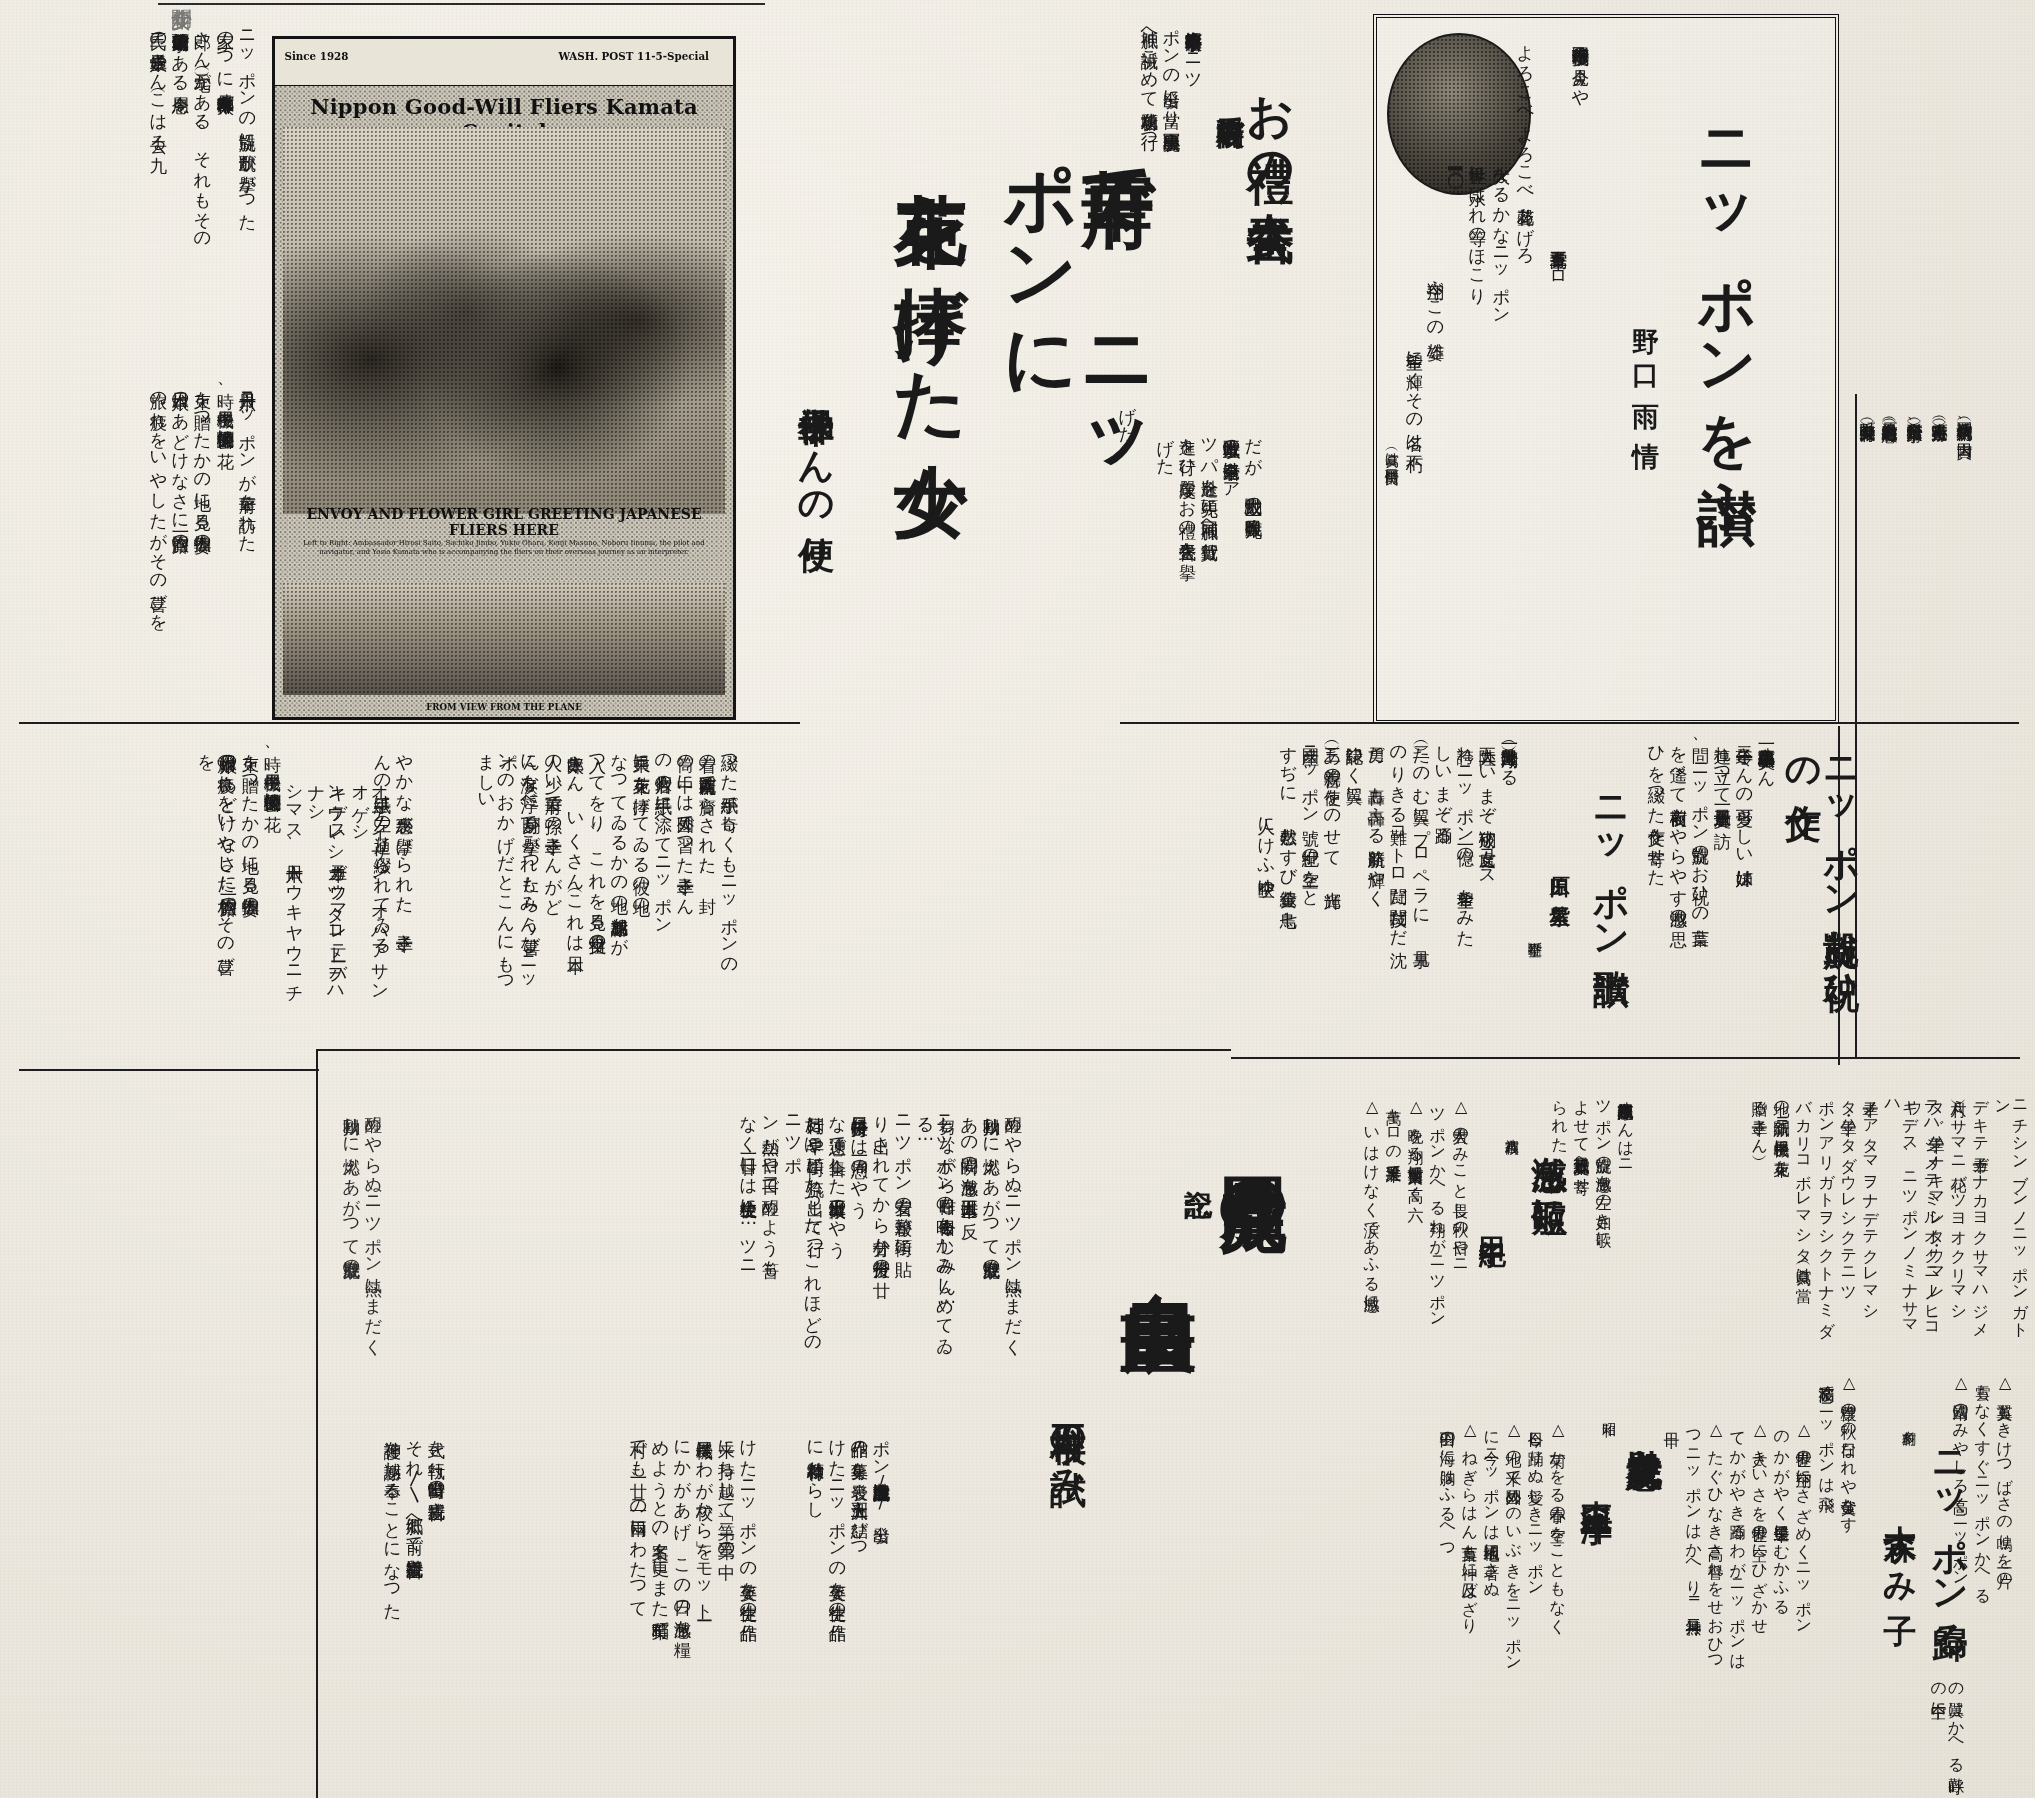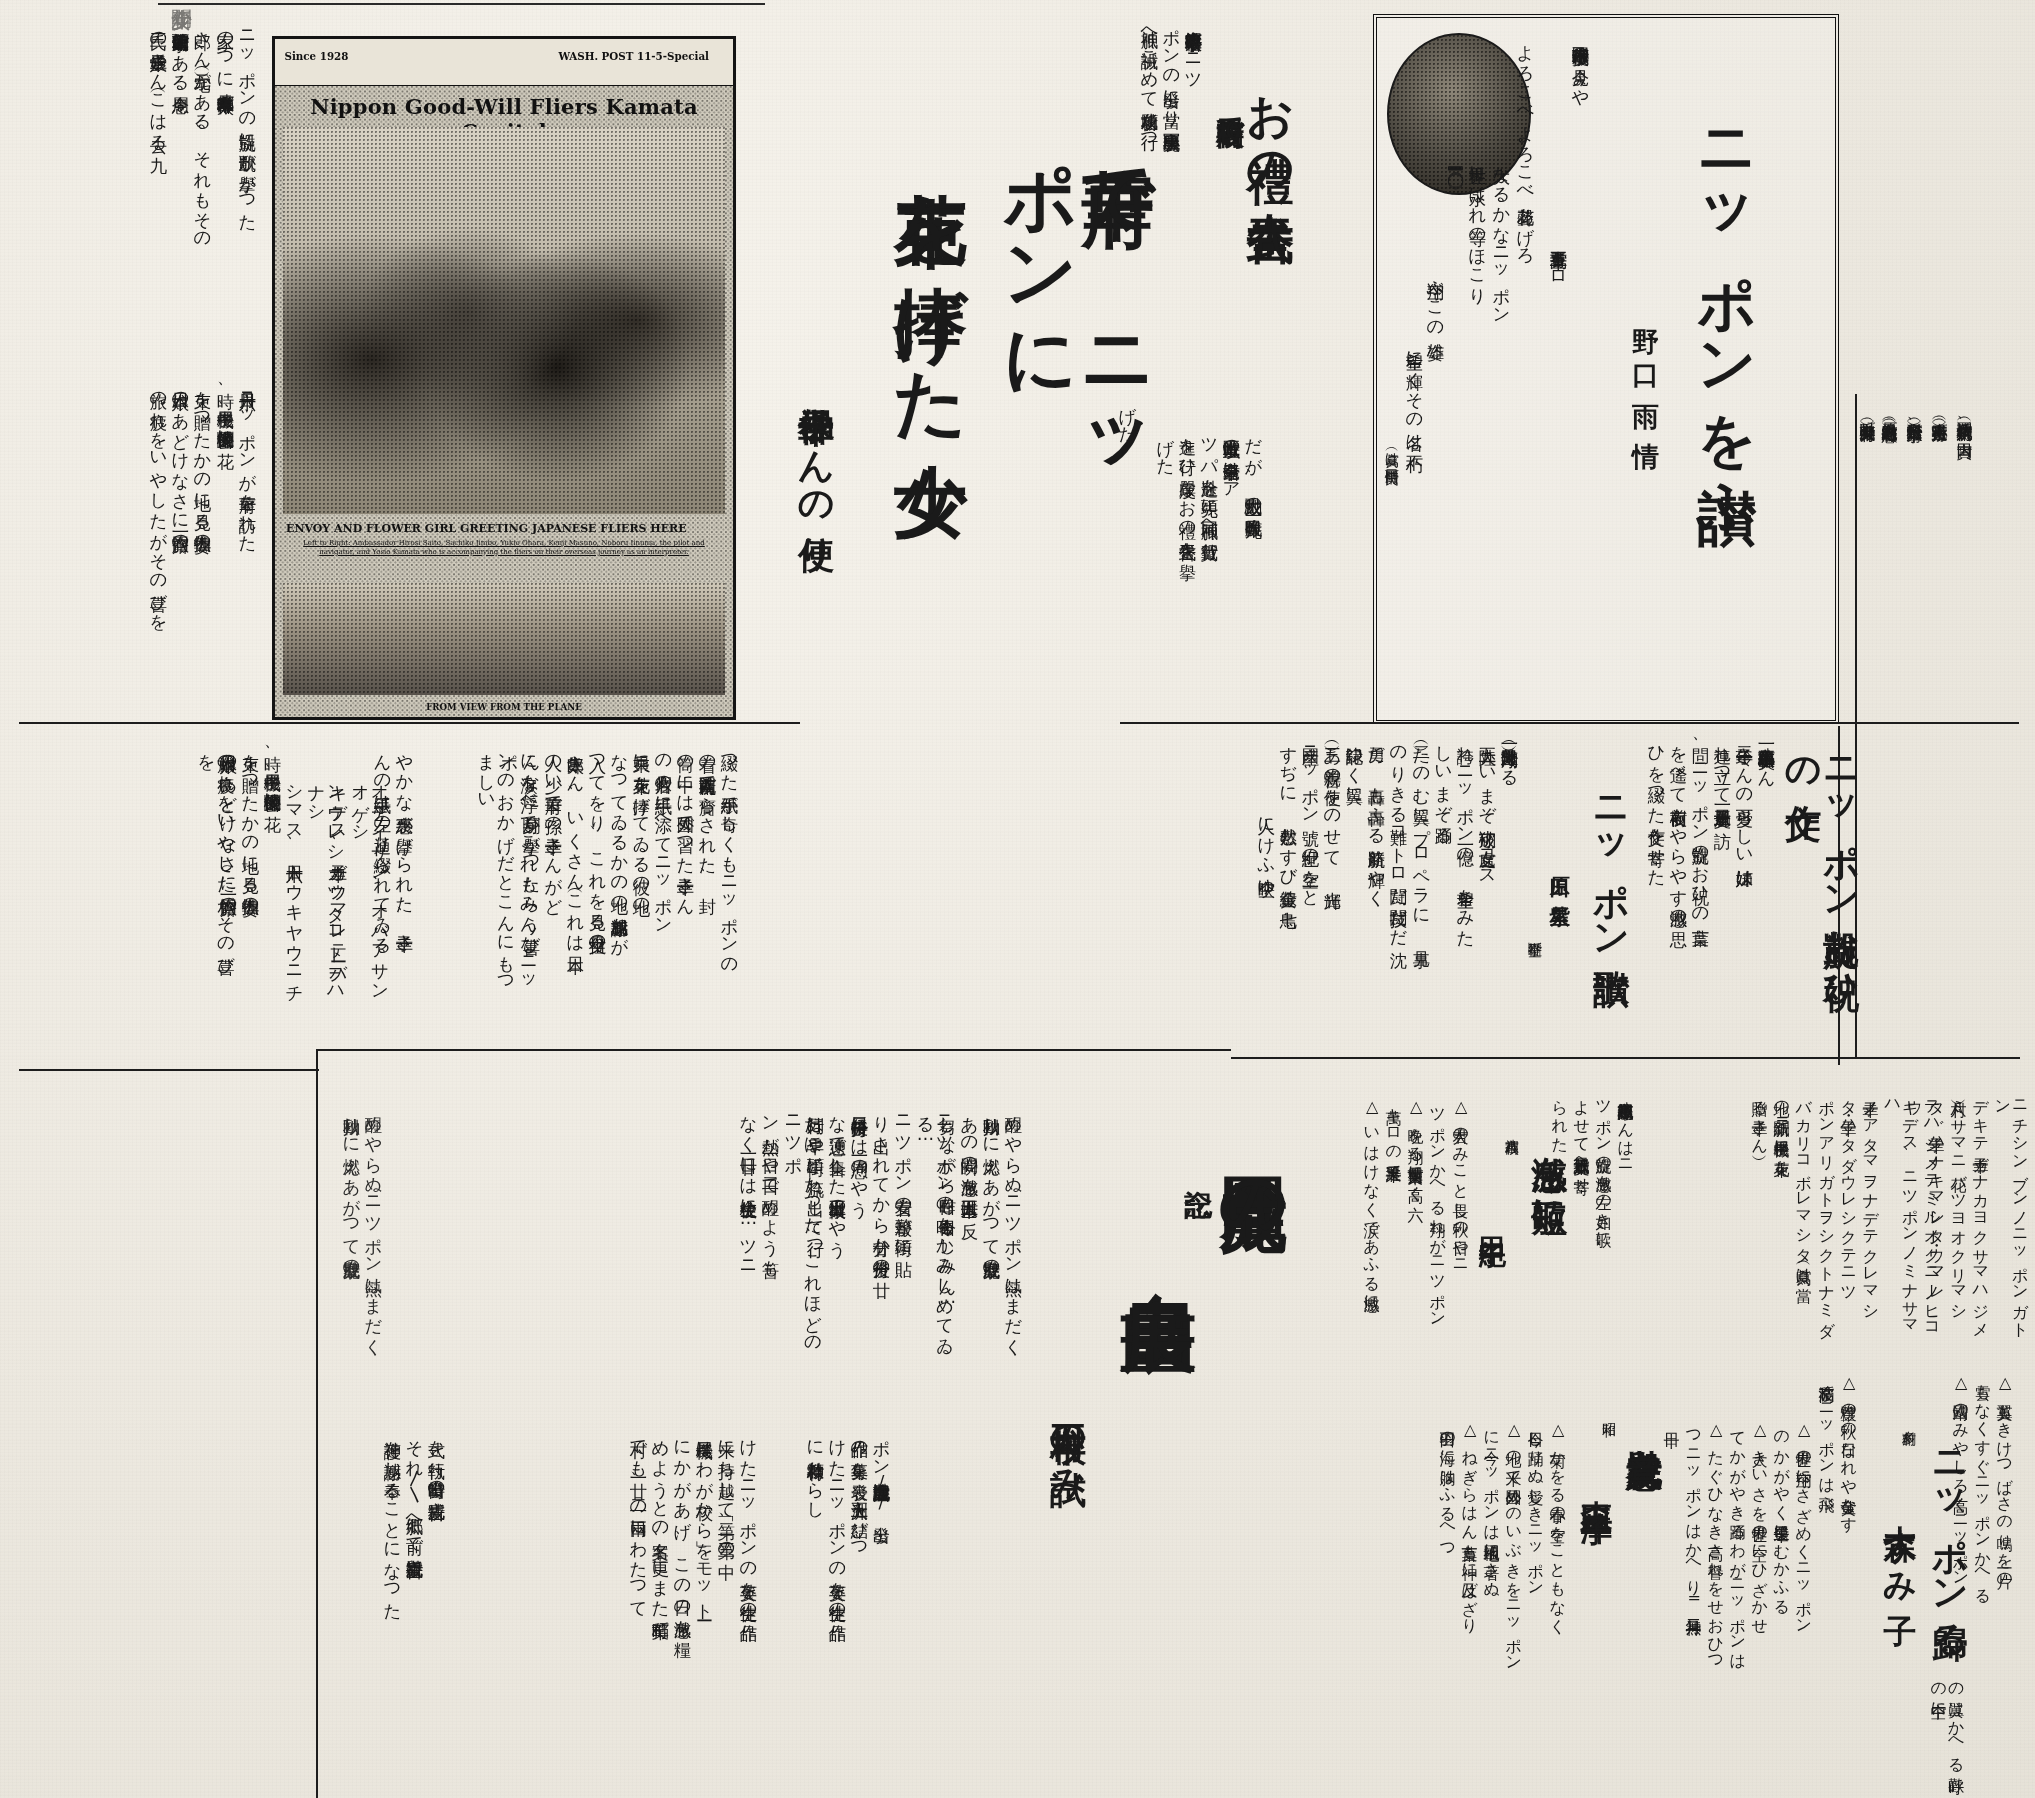--- a/index.html
+++ b/index.html
@@ -170,22 +170,22 @@
 
   <div style="position:absolute;left:8px;top:88px;right:8px;height:387px;background:
       radial-gradient(ellipse at 20% 60%, #2b2722 0%, rgba(43,39,34,0) 38%),
       radial-gradient(ellipse at 42% 48%, #57524a 0%, rgba(87,82,74,0) 30%),
       radial-gradient(ellipse at 62% 62%, #1e1b17 0%, rgba(30,27,23,0) 34%),
       radial-gradient(ellipse at 80% 50%, #3a352e 0%, rgba(58,53,46,0) 32%),
       linear-gradient(180deg,#d8d2c4 0%, #b9b2a2 45%, #8d8676 100%);">
     <div style="position:absolute;inset:0;background-image:radial-gradient(circle at 0.8px 0.8px, rgba(0,0,0,.45) 0.8px, rgba(0,0,0,0) 1.3px);background-size:4px 4px;"></div>
   </div>
 
-  <div class="eng-cap" style="position:absolute;left:11px;right:11px;top:483px;text-align:left;font-size:11px;">ENVOY AND FLOWER GIRL GREETING JAPANESE FLIERS HERE</div>
-  <div class="eng-cap" style="position:absolute;left:11px;right:11px;top:500px;text-align:center;font-size:7px;font-weight:normal;line-height:1.25;text-decoration:underline;">Left to Right: Ambassador Hirosi Saito, Sachiko Jimbo, Yukio Ohara, Kenji Masuno, Noboru Iinuma, the pilot and navigator, and Yosio Kamata who is accompanying the fliers on their overseas journey as an interpreter.</div>
+  <div class="eng-cap" style="position:absolute;left:11px;right:11px;top:467px;text-align:center;font-size:14px;">ENVOY AND FLOWER GIRL GREETING JAPANESE FLIERS HERE</div>
+  <div class="eng-cap" style="position:absolute;left:11px;right:11px;top:500px;text-align:center;font-size:7px;font-weight:normal;line-height:1.25;">Left to Right: Ambassador Hirosi Saito, Sachiko Jimbo, Yukio Ohara, Kenji Masuno, Noboru Iinuma, the pilot and navigator, and Yosio Kamata who is accompanying the fliers on their overseas journey as an interpreter.</div>
 
   <div style="position:absolute;left:8px;top:544px;right:8px;bottom:22px;background:
       linear-gradient(180deg,#cfc8b8 0%, #9d9484 40%, #57514a 100%),
       radial-gradient(ellipse at 50% 80%, #2a2621 0%, rgba(42,38,33,0) 60%);">
     <div style="position:absolute;inset:0;background-image:radial-gradient(circle at 0.8px 0.8px, rgba(0,0,0,.45) 0.8px, rgba(0,0,0,0) 1.3px);background-size:4px 4px;"></div>
   </div>
   <div class="eng-cap" style="position:absolute;left:0;right:0;bottom:4.7px;text-align:center;font-size:8.7px;">FROM VIEW FROM THE PLANE</div>
 </div>
 
 <div class="v body-t blk" style="left:237px;top:19px;height:260px;">ニッポンの凱旋に凱歌が擧がつた</div>

